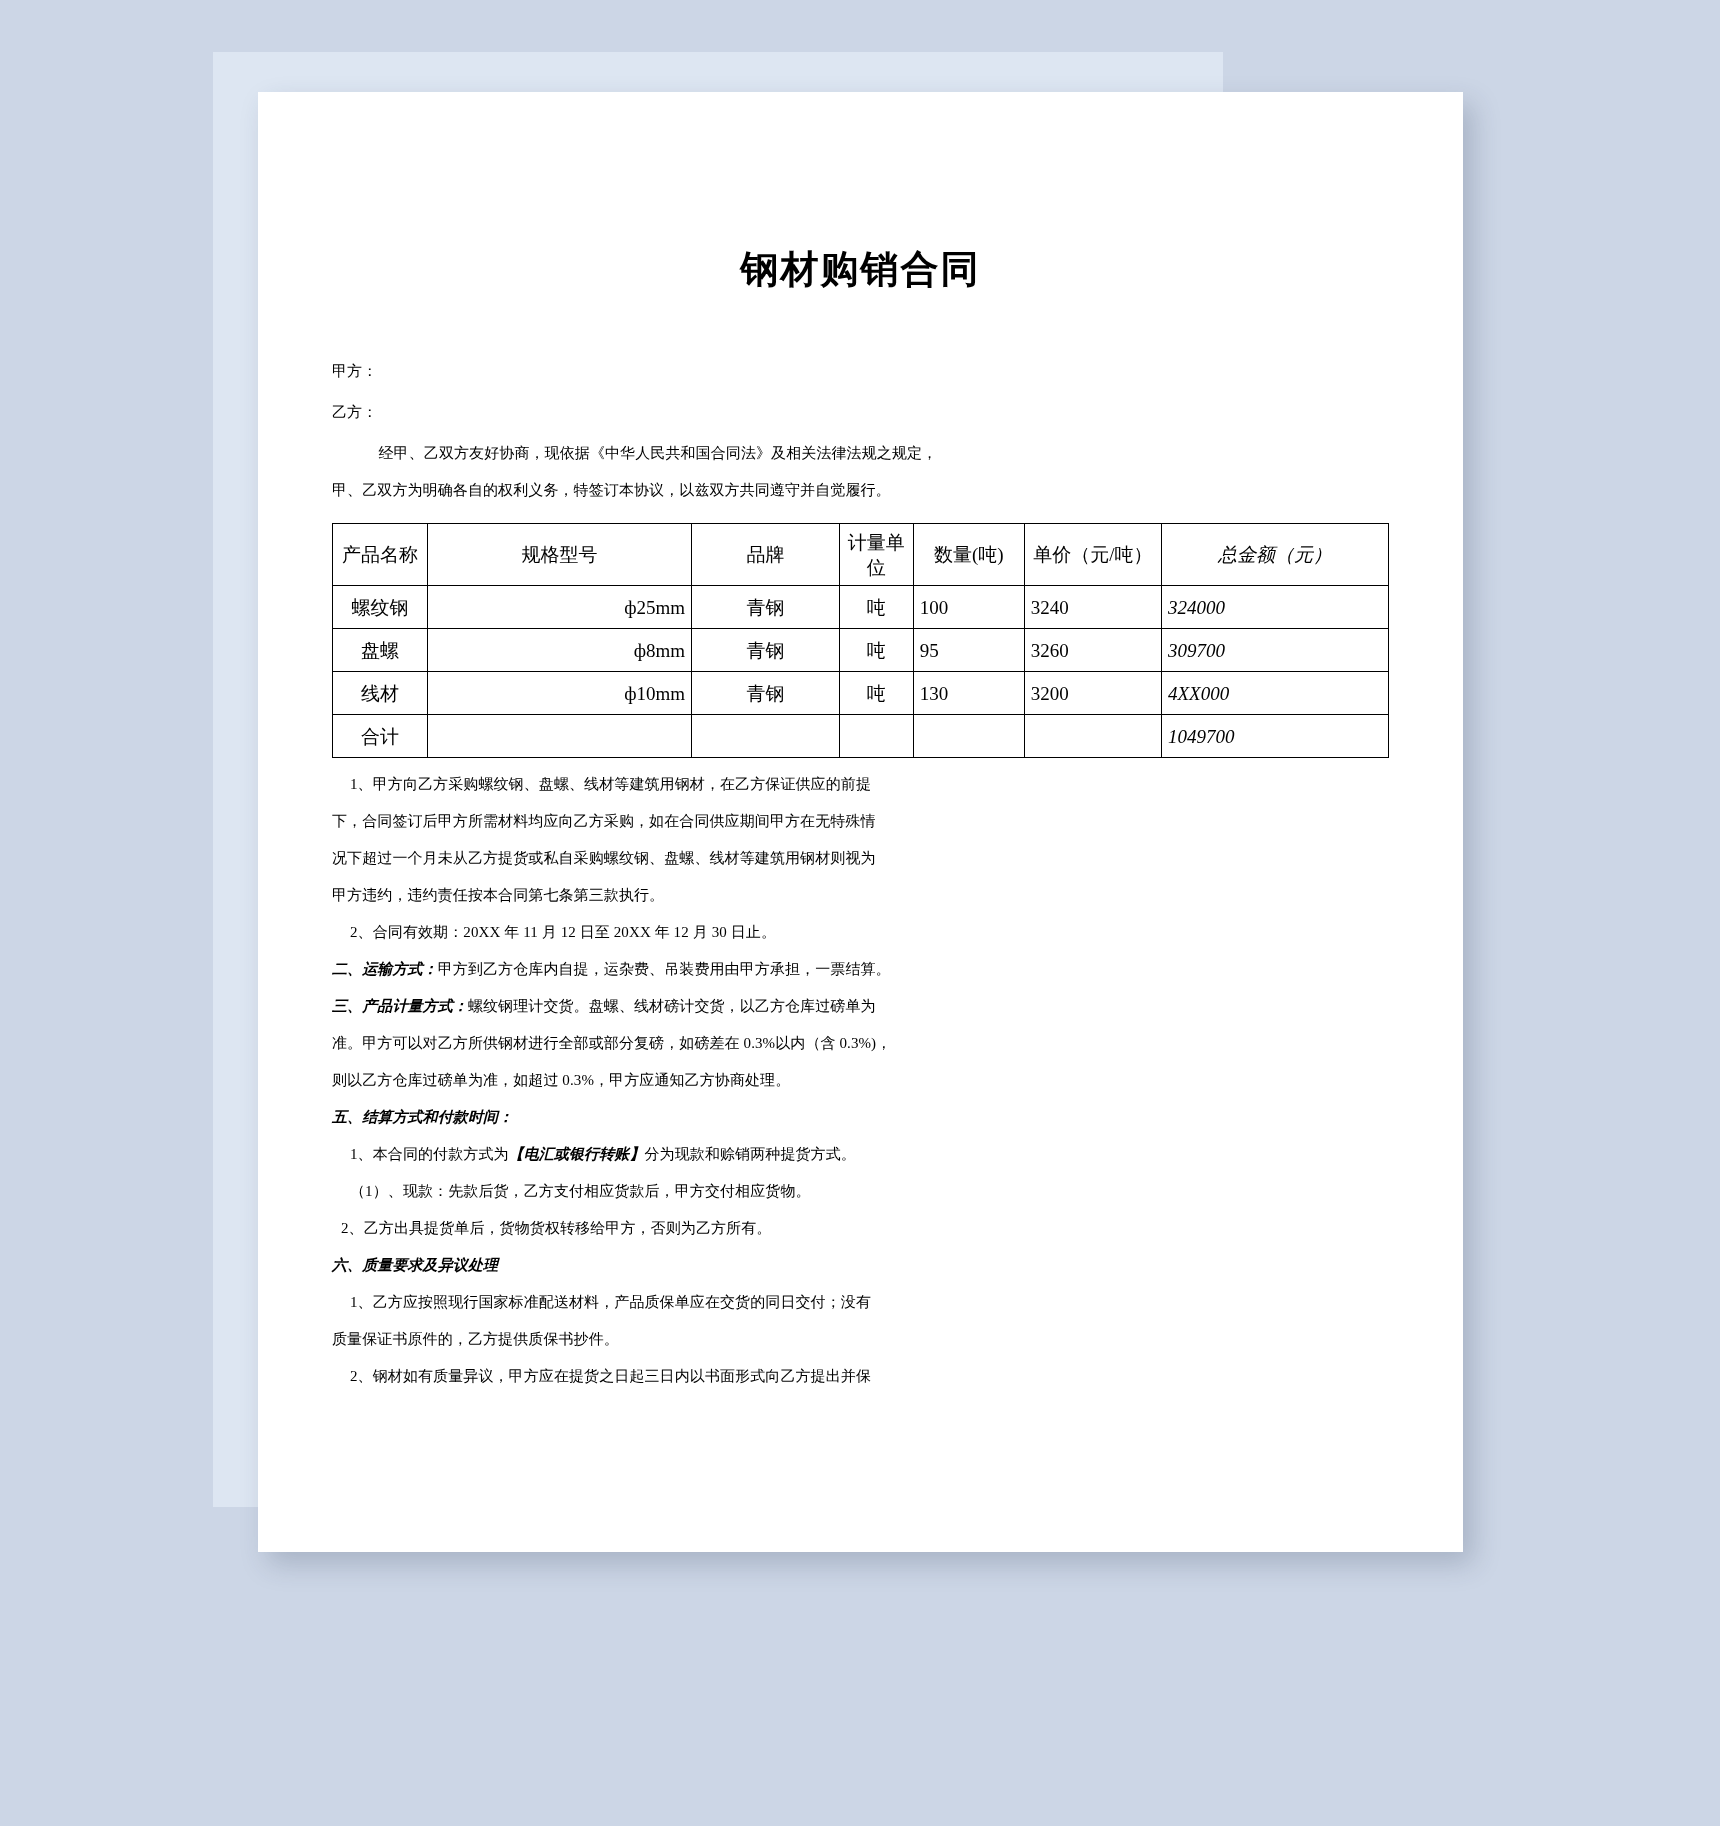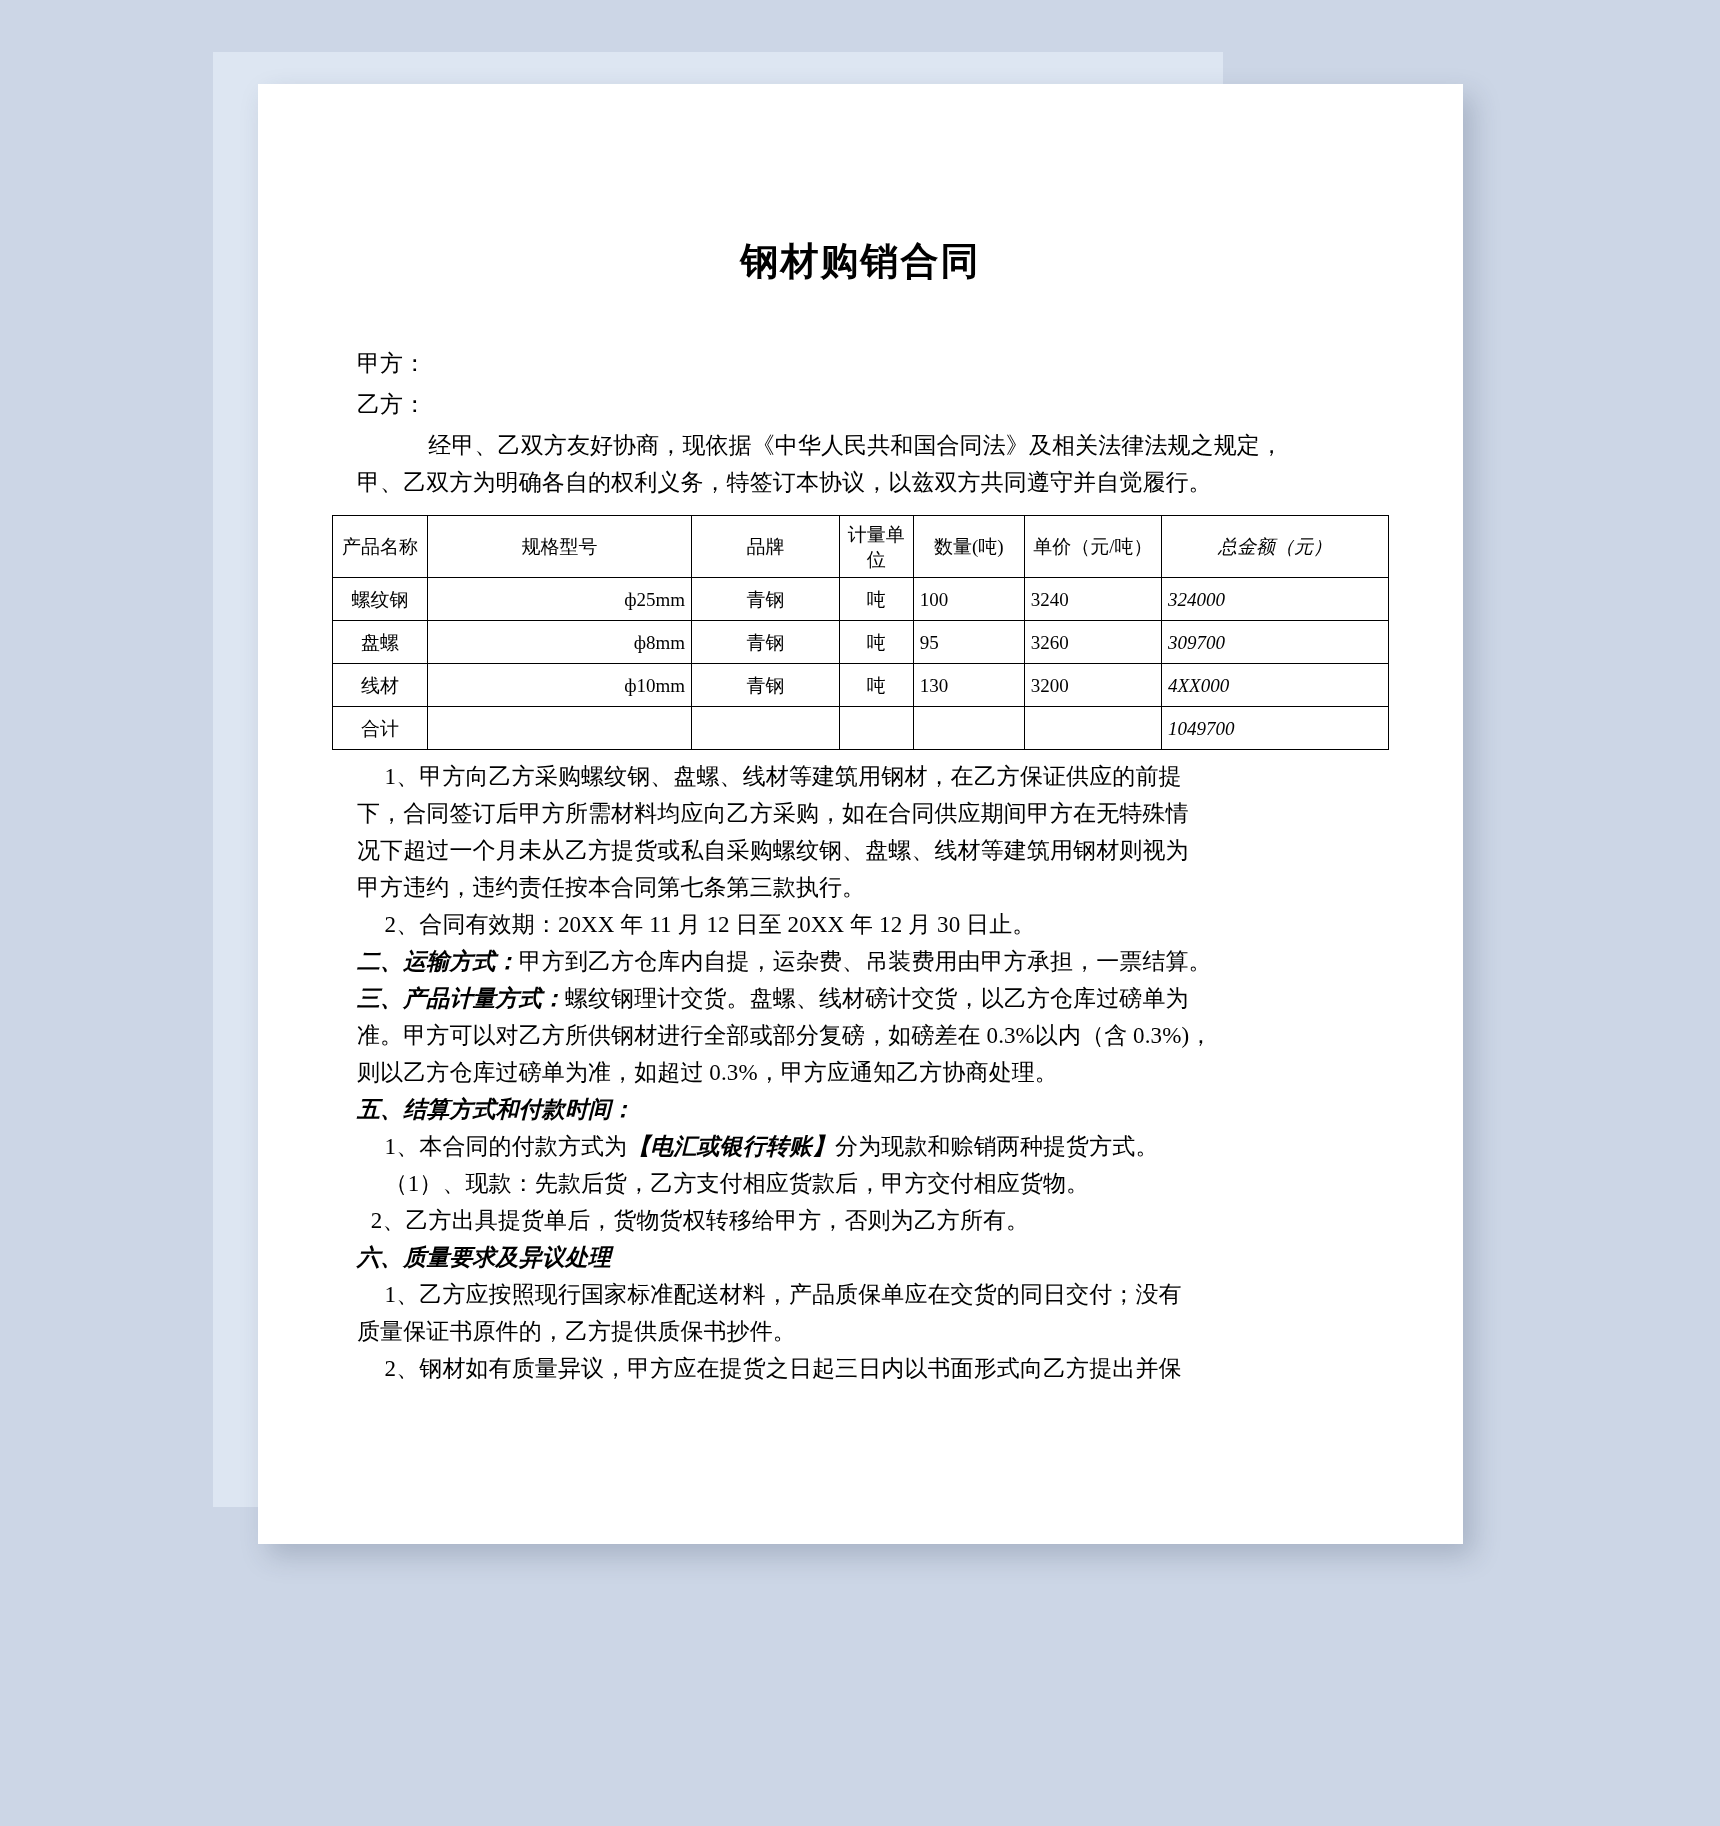--- a/index.html
+++ b/index.html
@@ -19,43 +19,42 @@
     left: 213px;
     top: 52px;
     width: 1010px;
     height: 1455px;
     background: #dde6f2;
   }
   
   #page {
     position: absolute;
     left: 258px;
-    top: 84px;
+    top: 92px;
     width: 1205px;
     height: 1460px;
     background: #ffffff;
     box-shadow: 10px 12px 26px rgba(40,55,80,0.22);
     padding: 100px 74px 0 74px;
   }
   #doc-title {
     text-align: center;
     font-size: 38px;
     font-weight: 700;
     font-family: "Liberation Sans", sans-serif;
     letter-spacing: 2px;
     margin: 52px 0 58px 0;
     color: #000;
   }
   .body-line {
-    font-size: 23px;
+    font-size: 15px;
     line-height: 37px;
     color: #000;
     white-space: nowrap;
     letter-spacing: 0.1px;
-    margin-left: 25px;
   }
   .party-line { margin-bottom: 4px; }
   .indent-2 { text-indent: 3.1em; }
   .indent-1 { text-indent: 1.2em; }
   .indent-half { text-indent: 0.6em; }
   .bold { font-weight: 700; font-style: italic; }
   .underline { }
 
   
   table#product-table {

